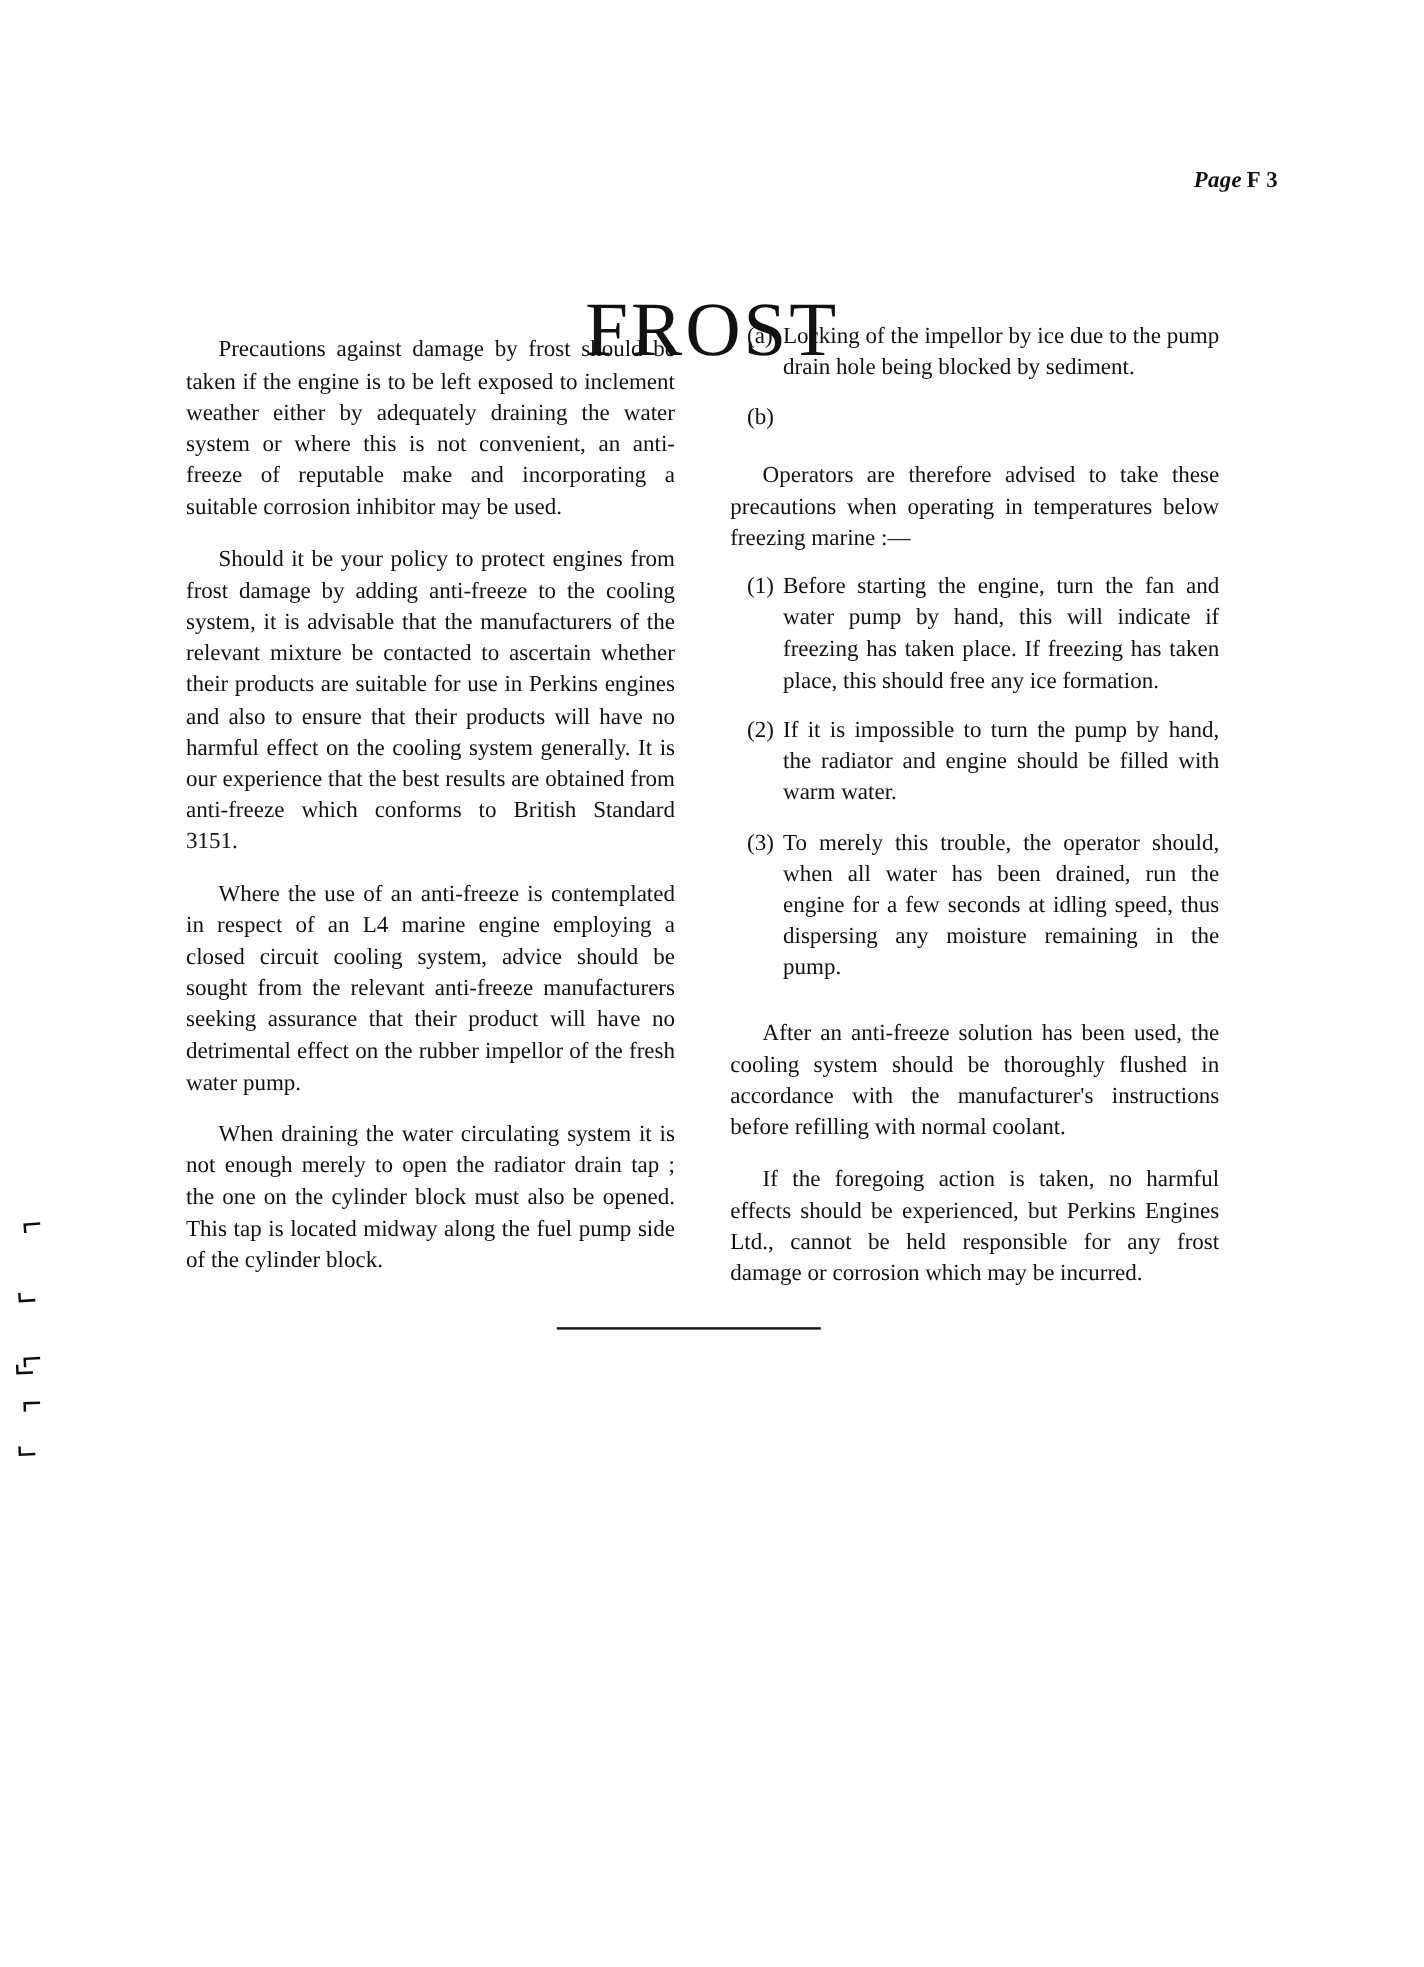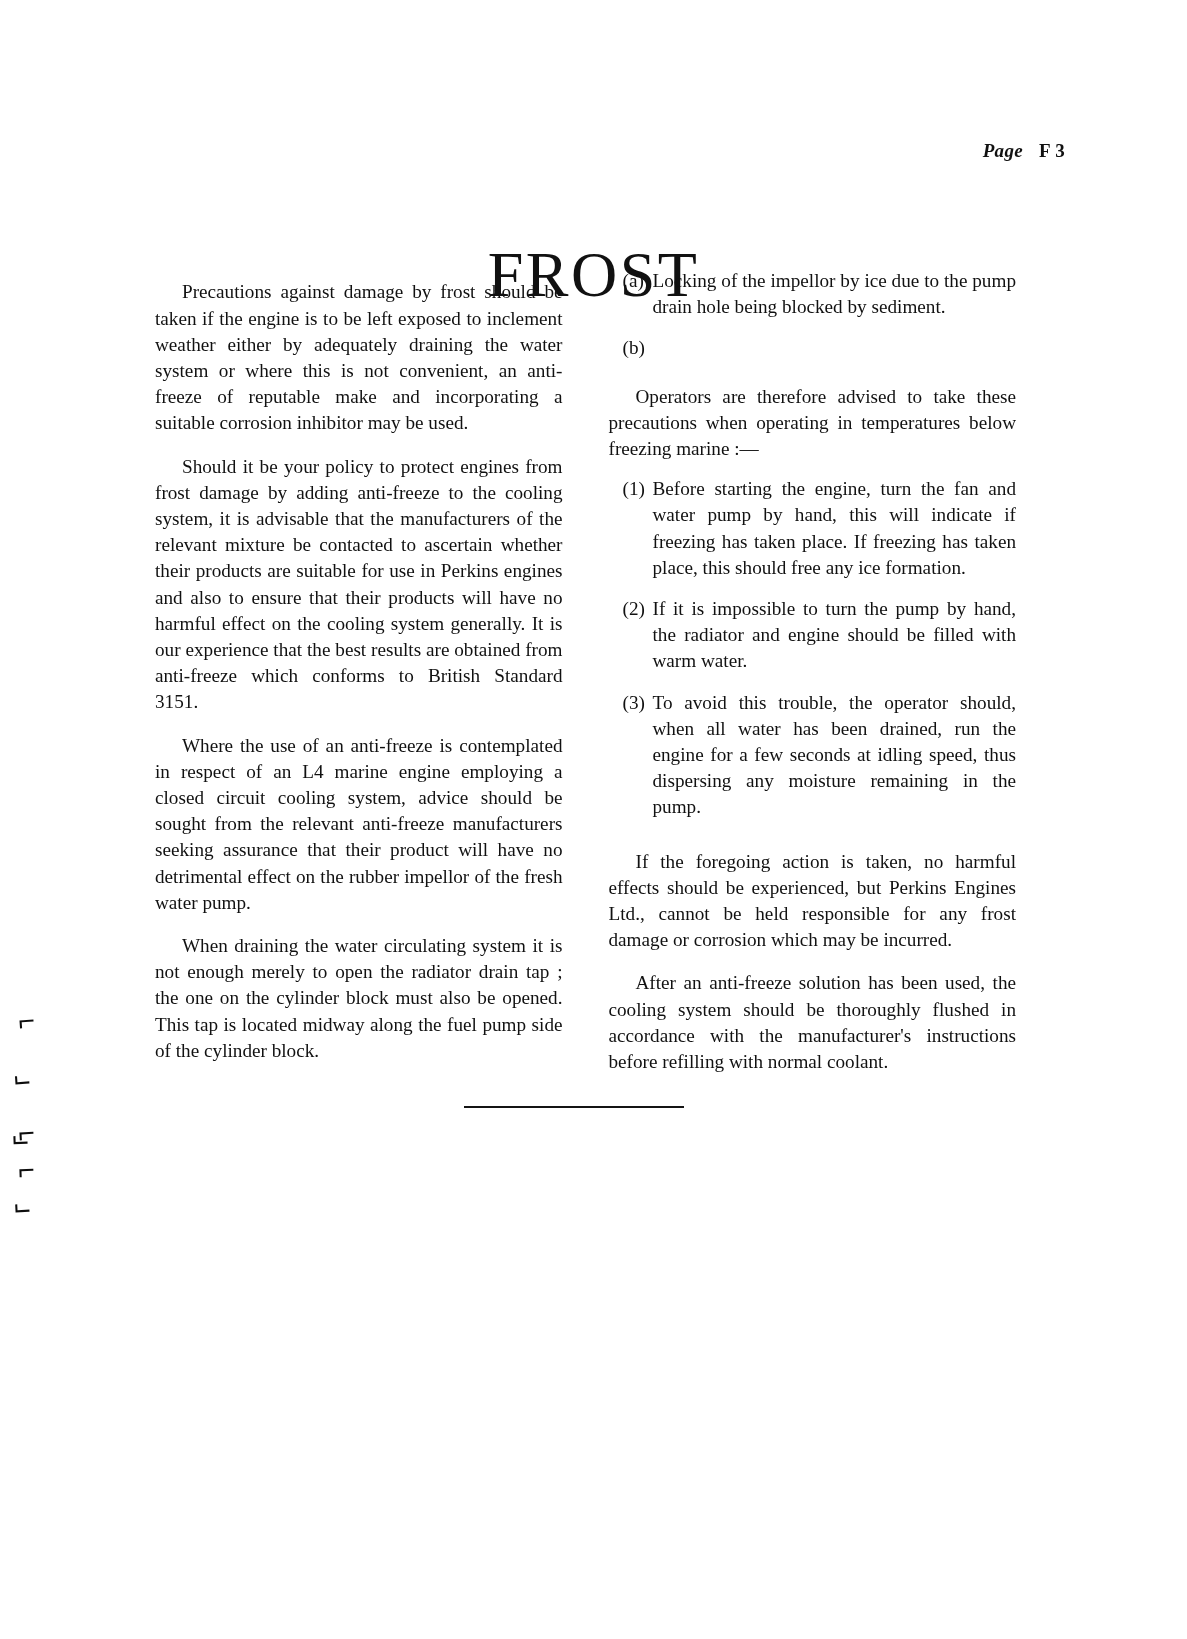--- a/index.html
+++ b/index.html
@@ -32,21 +32,21 @@
   }
   .running-head .rh-word {
     font-style: italic;
     font-weight: bold;
     font-size: 19px;
   }
   .running-head .rh-num {
     font-weight: bold;
     font-style: normal;
     font-size: 19px;
-    margin-left: 16px;
+    margin-left: 4px;
     text-align: center;
   }
 
   
   .page-title {
     position: absolute;
     top: 195px;
     left: 0;
     width: 100%;
     text-align: center;
@@ -184,28 +184,28 @@
         <li class="hang-item">
           <span class="hang-marker">(1)</span>
           <span class="hang-text">Before starting the engine, turn the fan and water pump by hand, this will indicate if freezing has taken place. If freezing has taken place, this should free any ice formation.</span>
         </li>
         <li class="hang-item">
           <span class="hang-marker">(2)</span>
           <span class="hang-text">If it is impossible to turn the pump by hand, the radiator and engine should be filled with warm water.</span>
         </li>
         <li class="hang-item">
           <span class="hang-marker">(3)</span>
-          <span class="hang-text">To avoid this trouble, the operator should, when all water has been drained, run the engine for a few seconds at idling speed, thus dispersing any moisture remaining in the pump.</span>
+          <span class="hang-text">To merely this trouble, the operator should, when all water has been drained, run the engine for a few seconds at idling speed, thus dispersing any moisture remaining in the pump.</span>
         </li>
       </ul>
 
       <div class="gap-md"></div>
 
+      <p class="body-par">After an anti-freeze solution has been used, the cooling system should be thoroughly flushed in accordance with the manufacturer's instructions before refilling with normal coolant.</p>
       <p class="body-par">If the foregoing action is taken, no harmful effects should be experienced, but Perkins Engines Ltd., cannot be held responsible for any frost damage or corrosion which may be incurred.</p>
-      <p class="body-par">After an anti-freeze solution has been used, the cooling system should be thoroughly flushed in accordance with the manufacturer's instructions before refilling with normal coolant.</p>
     </div>
 
   </div>
 
   <div class="bottom-rule"></div>
 
   <span class="artifact a1">⌐</span>
   <span class="artifact a2">⌐</span>
   <span class="artifact a3">⌐</span>
   <span class="artifact a4">⌐</span>

